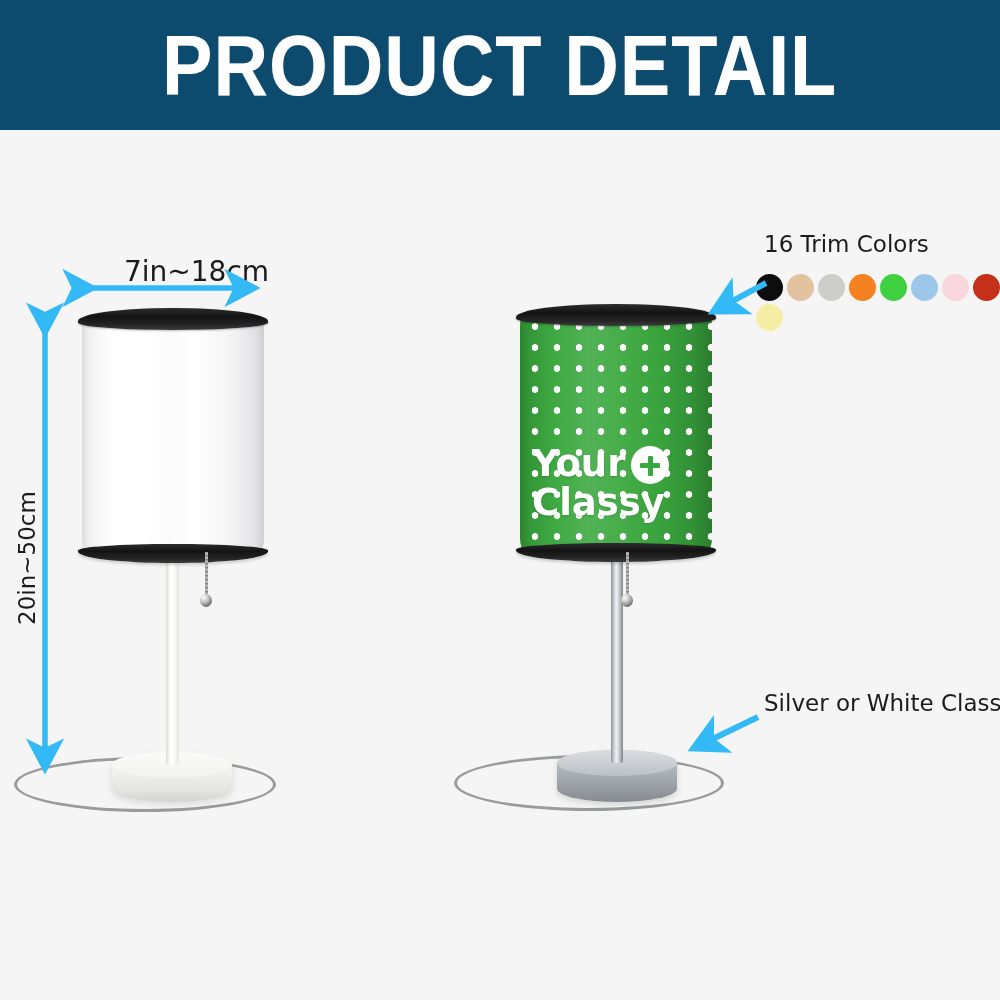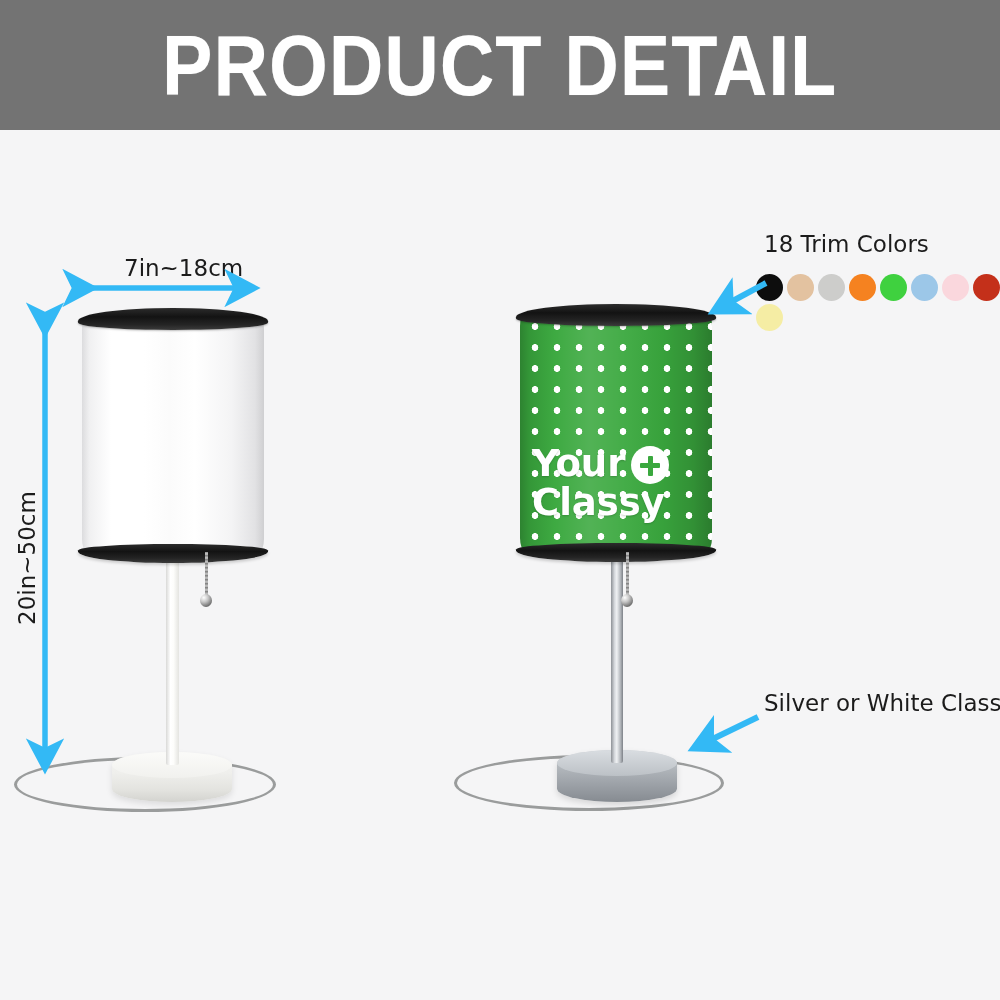--- a/index.html
+++ b/index.html
@@ -227,21 +227,21 @@
   .vertical-label {
     transform: rotate(-90deg);
     transform-origin: left top;
   }
 </style>
 </head>
 <body>
 
 <div id="stage" style="background: rgb(245, 245, 246);">
 
-  <div id="header-banner" style="background: #737373;">
+  <div id="header-banner" style="background: #0c4a6e;">
     <div id="header-title" style="color: rgb(255, 255, 255);">PRODUCT DETAIL</div>
   </div>
 
   <div class="lamp" id="lamp-white" style="left:0; top:0; width:330px; height:1000px;">
 
     <div class="cord-loop" style="left:14px; top:757px; width:262px; height:55px;"></div>
 
     <div class="base base-white" style="left:112px; top:752px; width:120px; height:50px;">
       <div class="base-top base-top-white"></div>
     </div>
@@ -281,25 +281,25 @@
       </div>
 
       <div class="trim trim-top" style="top:-8px;"></div>
       <div class="trim trim-bottom" style="top:231px;"></div>
     </div>
 
     <div class="pull-chain" style="left:196px; top:552px; height:48px;"></div>
     <div class="pull-ball" style="left:191px; top:594px;"></div>
   </div>
 
-  <div class="label-text" style="left:124px; top:255px; font-size:23px;">7in~18cm</div>
+  <div class="label-text" style="left:124px; top:255px; font-size:28px;">7in~18cm</div>
 
   <div class="label-text vertical-label" style="left:14px; top:625px; font-size:23px;">20in~50cm</div>
 
-  <div class="label-text" style="left:764px; top:231px; font-size:23px;">18 Trim Colors</div>
+  <div class="label-text" style="left:764px; top:231px; font-size:23px;">16 Trim Colors</div>
 
   <div class="label-text" style="left:764px; top:690px; font-size:23px;">Silver or White Classy</div>
 
   <div id="trim-colors-group" style="left:756px; top:274px; width:244px; height:70px;">
     <div id="swatch-grid" style="left:0; top:0;">
         <div class="swatch" style="background: rgb(13, 13, 13);"></div>
         <div class="swatch" style="background: rgb(227, 194, 160);"></div>
         <div class="swatch" style="background: rgb(205, 205, 203);"></div>
         <div class="swatch" style="background: rgb(245, 130, 32);"></div>
         <div class="swatch" style="background: rgb(63, 209, 63);"></div>

